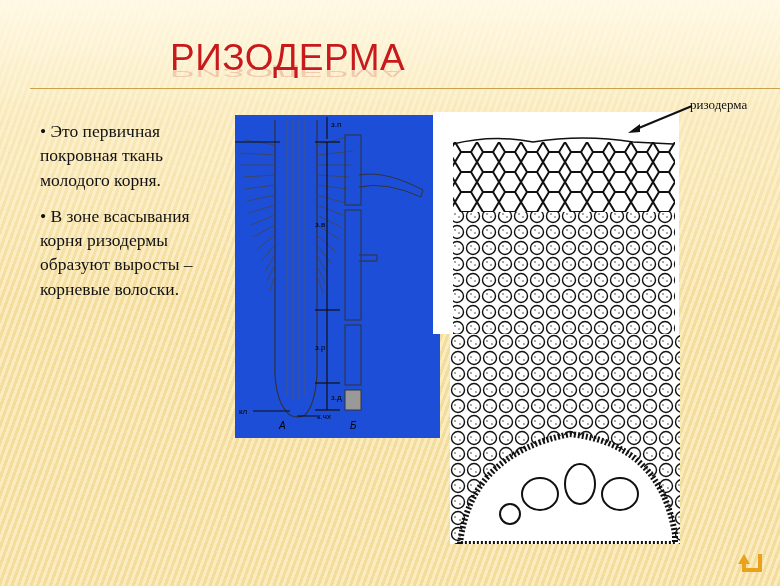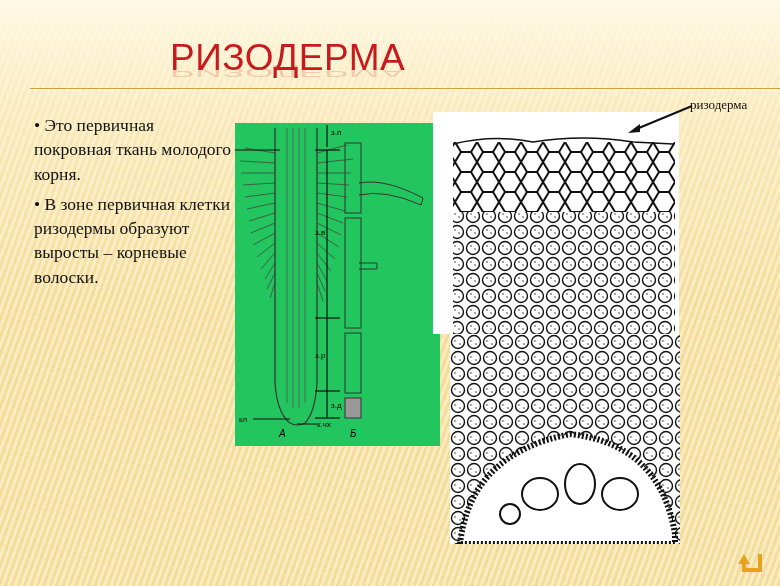--- a/index.html
+++ b/index.html
@@ -11,39 +11,39 @@
   }
   .slide{position:absolute;inset:0;}
   .title{position:absolute;left:170px;top:36px;font-family:"Liberation Sans",sans-serif;
     font-size:37px;color:#c81a1a;letter-spacing:0.5px;line-height:44px;
     text-shadow:0 1px 0 rgba(255,255,255,0.4);}
   .title-reflect{position:absolute;left:170px;top:80px;font-family:"Liberation Sans",sans-serif;
     font-size:37px;color:#c81a1a;opacity:0.18;transform:scaleY(-0.35);transform-origin:top;
     letter-spacing:0.5px;line-height:44px;}
   .rule{position:absolute;left:30px;right:0;top:88px;height:1px;background:#c9a24a;}
   .bullets{position:absolute;left:28px;top:107px;width:210px;font-size:17.5px;line-height:24.3px;color:#111;}
-  .bullets p{margin:6px;}
-  .img-a{position:absolute;left:235px;top:123px;width:205px;height:323px;background:#22c55e;}
+  .bullets p{margin:12px;}
+  .img-a{position:absolute;left:235px;top:115px;width:205px;height:323px;background:#1d4ed8;}
   .img-b-top{position:absolute;left:433px;top:112px;width:246px;height:222px;background:#fff;}
   .img-b-bot{position:absolute;left:450px;top:334px;width:230px;height:210px;background:#fff;}
   .label-rhizo{position:absolute;left:690px;top:97px;font-size:13px;color:#111;}
   .return-btn{position:absolute;left:736px;top:552px;width:28px;height:22px;cursor:pointer;}
   svg{display:block;}
 </style>
 </head>
 <body>
 
 <div class="slide">
   <div class="title">РИЗОДЕРМА</div>
   <div class="title-reflect">РИЗОДЕРМА</div>
   <div class="rule"></div>
 
   <div class="bullets">
     <p>• Это первичная покровная ткань молодого корня.</p>
-    <p>• В зоне первичная клетки ризодермы образуют выросты – корневые волоски.</p>
+    <p>• В зоне всасывания корня ризодермы образуют выросты – корневые волоски.</p>
   </div>
 
   <div class="img-a">
     <svg width="205" height="323" viewBox="0 0 205 323">
 
       <path d="M40 5 L40 260 Q42 290 55 300 Q62 304 70 300 Q80 290 82 260 L82 5" fill="none" stroke="#333" stroke-width="1.2"></path>
       <path d="M52 5 L52 280 M70 5 L70 280 M58 5 L58 285 M64 5 L64 285" stroke="#555" stroke-width="0.8" fill="none"></path>
 
       <g stroke="#444" stroke-width="0.8" fill="none">
         <path d="M40 30 L10 25 M40 40 L5 38 M40 50 L6 50 M40 60 L8 62 M40 70 L10 74 M40 80 L12 86 M40 90 L14 98 M40 100 L16 110 M40 110 L18 122 M40 120 L22 134 M40 130 L26 146 M40 140 L30 156 M40 150 L32 166 M40 160 L35 175"></path>

